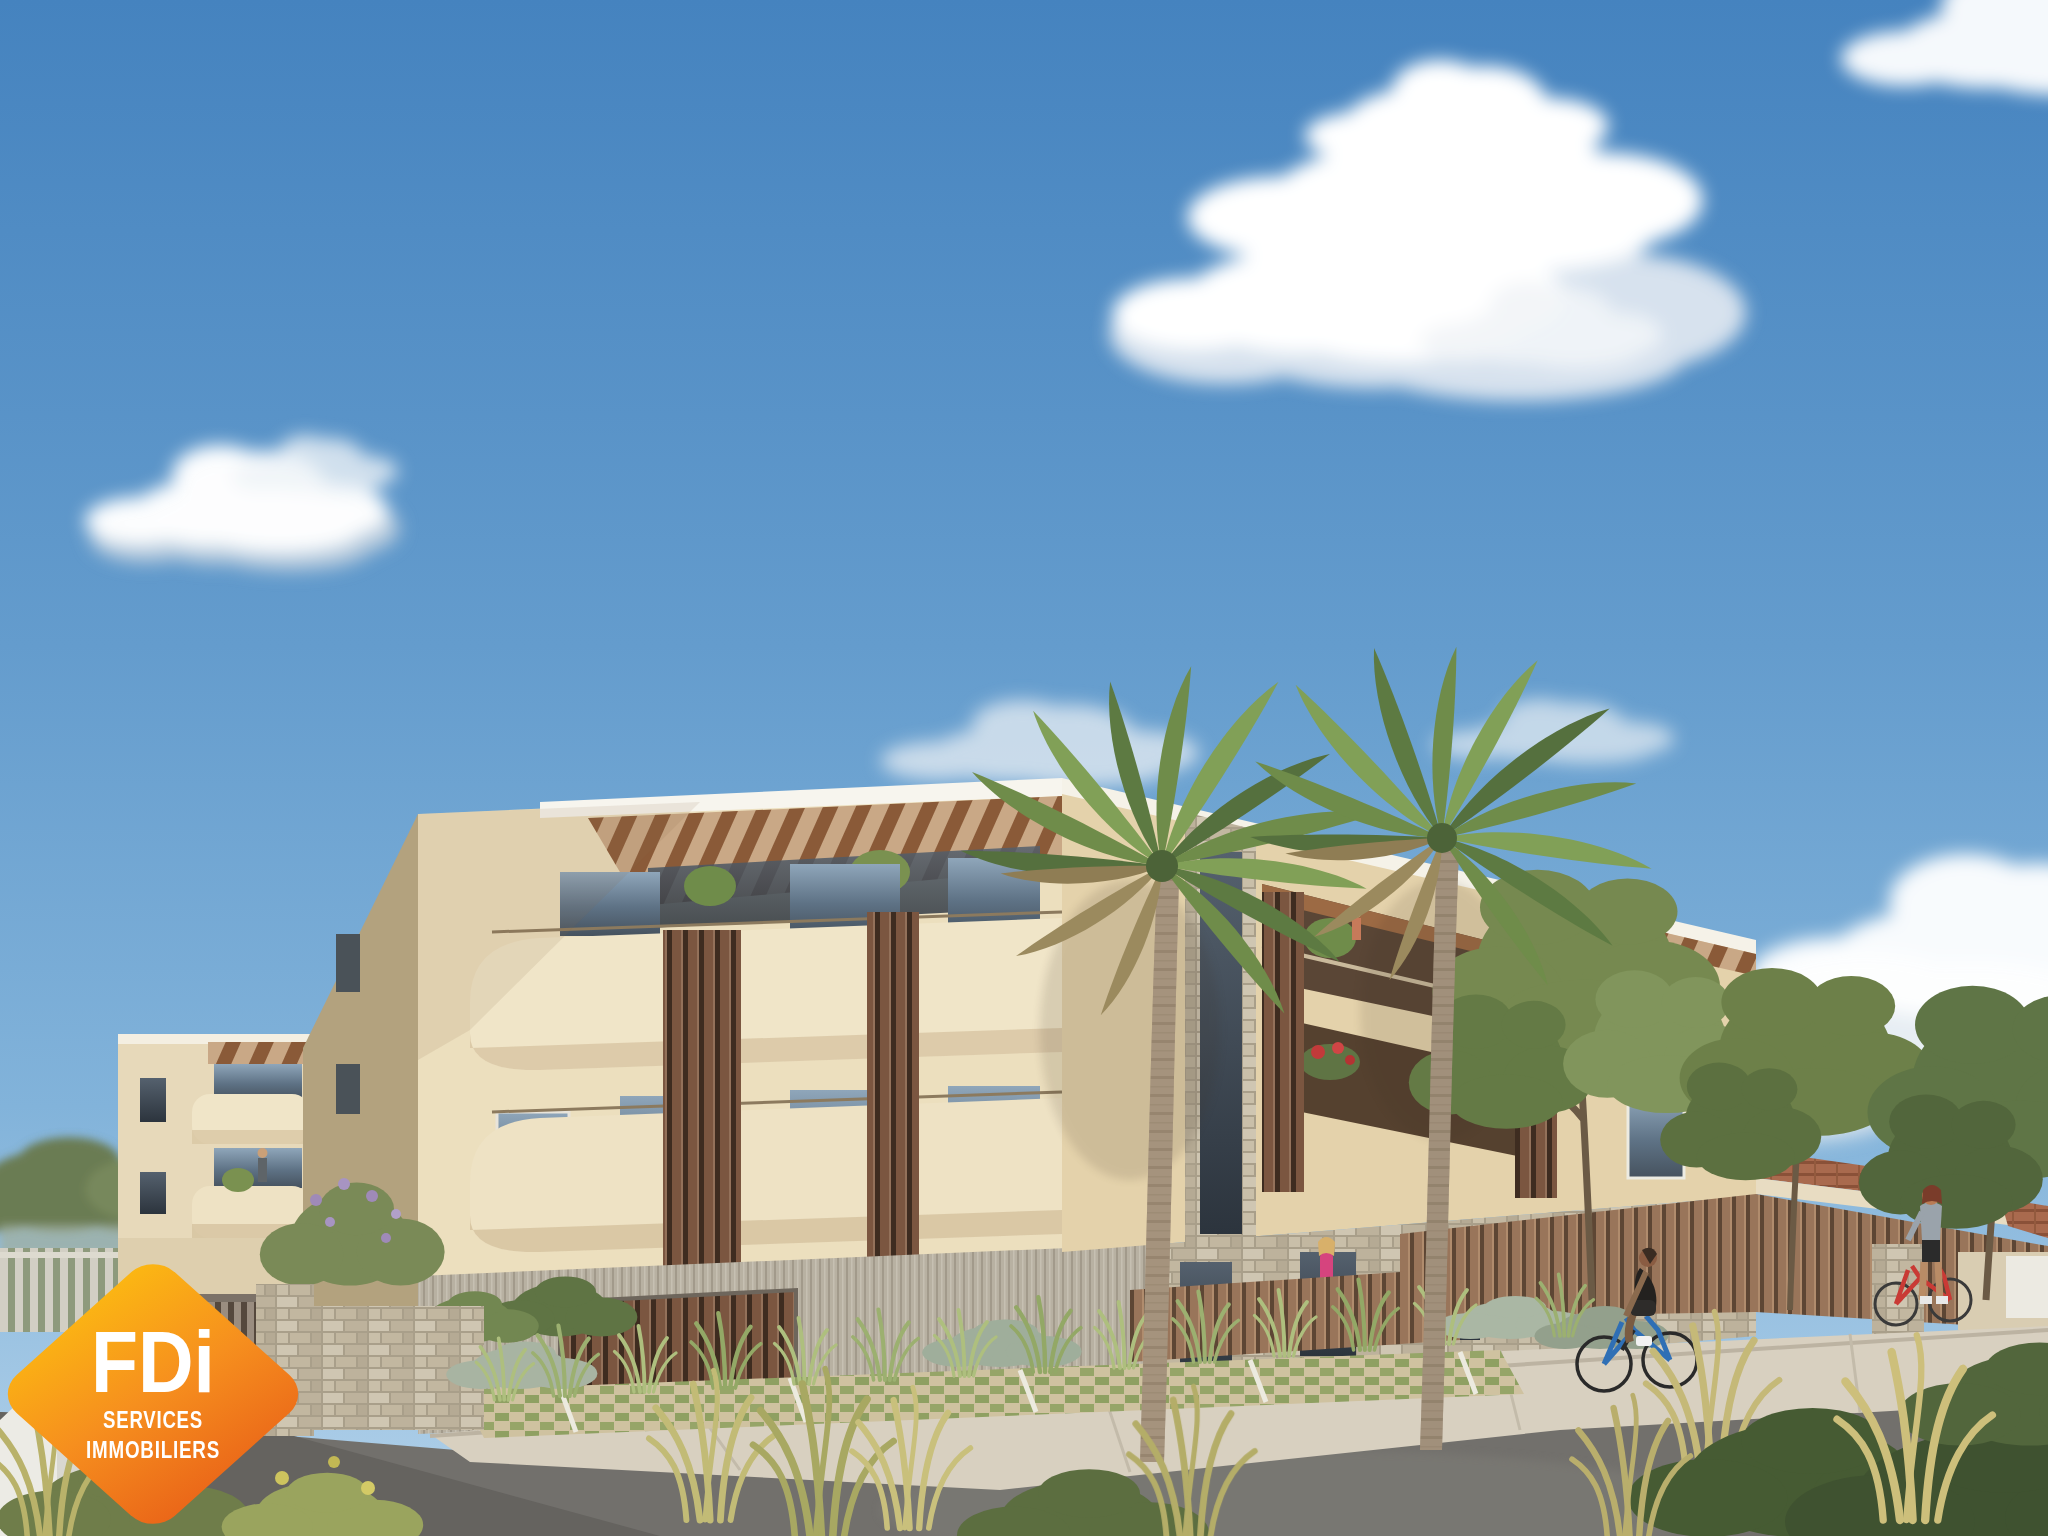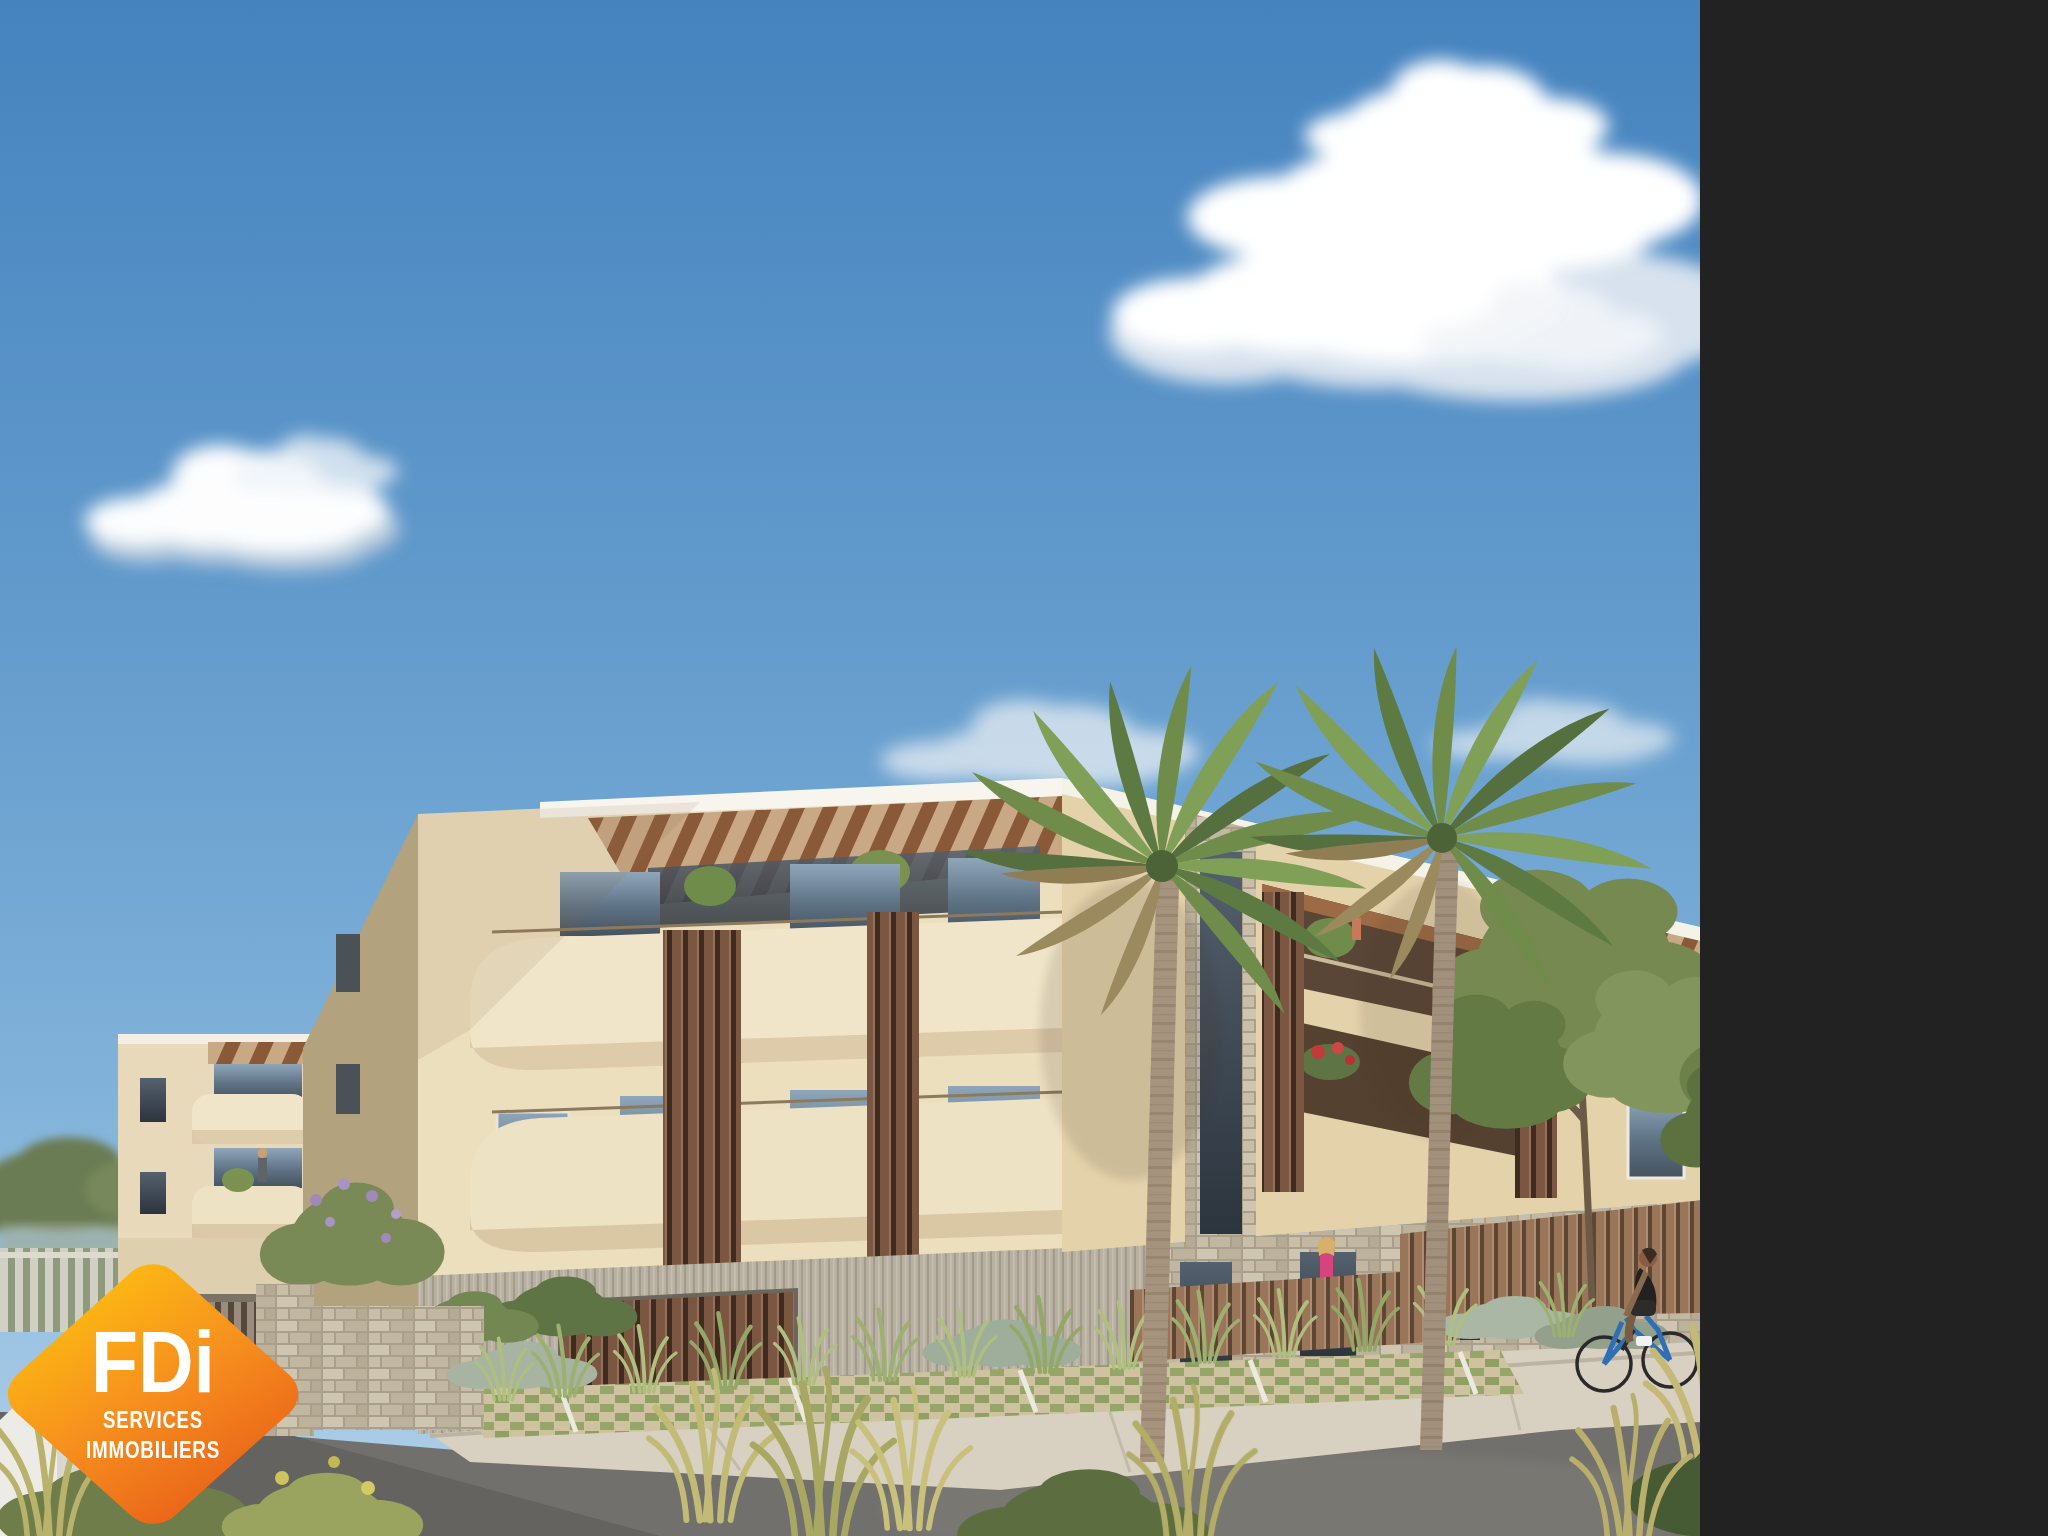--- a/index.html
+++ b/index.html
@@ -1,16 +1,16 @@
 <!DOCTYPE html>
 <html><head>
 <meta charset="utf-8">
 <style>
   html,body{margin:0;padding:0;background:#222;}
-  .stage{width:1700px;height:1536px;position:relative;overflow:hidden;
+  .stage{width:2048px;height:1536px;position:relative;overflow:hidden;
          font-family:"Liberation Sans", sans-serif;}
   svg{display:block;}
   text{font-family:"Liberation Sans","DejaVu Sans",sans-serif;}
   .logo-brand{font-weight:bold;fill:#ffffff;}
   .logo-tag{font-weight:bold;fill:#ffffff;letter-spacing:1px;}
 </style>
 </head>
 <body>
 
 <div class="stage">

